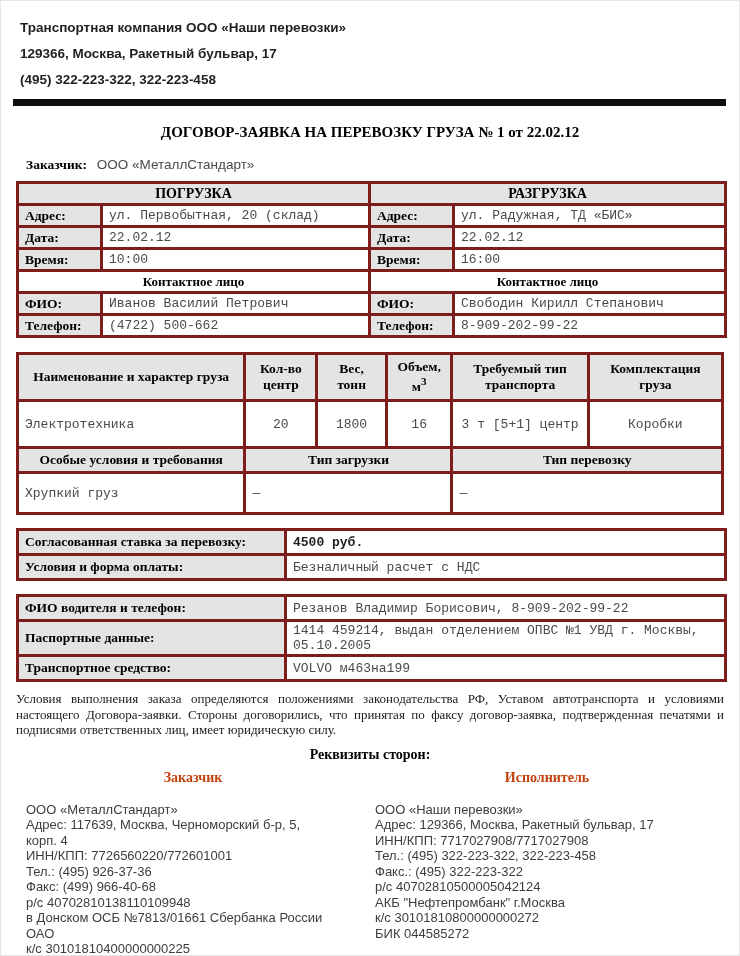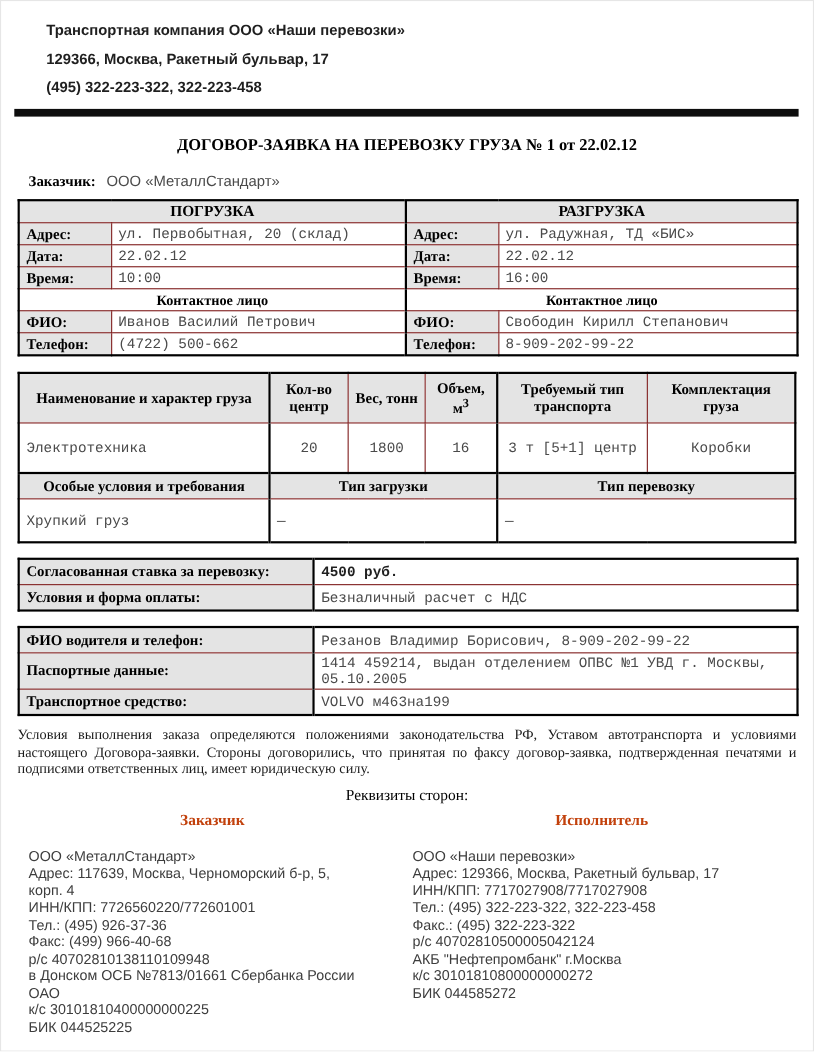--- a/index.html
+++ b/index.html
@@ -7,37 +7,37 @@
     position:relative;
     width:738px;height:954px;
     border:1px solid #e6e6e6;
     background:#fff;
     font-family:"Liberation Sans",sans-serif;
     color:#222;
     overflow:hidden;
   }
   .inner{padding:12px 15px 0 15px;}
   
-  .co-header{margin:8px 0 0 26px;}
+  .co-header{margin:8px 0 0 4px;}
   .co-header div{
     font-weight:bold;font-size:13.5px;color:#1f1f1f;
     margin-bottom:12px;line-height:14px;
   }
   .rule{height:7px;background:#0d0d0d;margin:10px 0 0 -3px;width:713px;}
   
   .doc-title{
     text-align:center;font-family:"Liberation Serif",serif;
     font-weight:bold;font-size:15px;color:#000;margin-top:18px;
   }
   .customer-line{margin:16px 0 0 10px;font-size:13.5px;}
   .customer-line .lbl{font-family:"Liberation Serif",serif;font-weight:bold;color:#000;}
   .customer-line .val{color:#4a4a4a;margin-left:6px;}
   
   table{border-collapse:collapse;table-layout:fixed;width:708px;}
-  td,th{border:1px solid #7f1d1d;padding:1px 6px;font-size:13px;overflow:hidden;}
+  td,th{border:3px solid #7f1d1d;padding:1px 6px;font-size:13px;overflow:hidden;}
   th{font-family:"Liberation Serif",serif;font-weight:bold;color:#000;}
   .lblcell{
     font-family:"Liberation Serif",serif;font-weight:bold;color:#000;
     background:#e4e4e4;font-size:13.5px;
   }
   .valcell{color:#4a4a4a;font-family:Liberation Mono, monospace;}
   .hdrcell{background:#e4e4e4;text-align:center;font-size:14px;}
   .subhdr{text-align:center;background:#fff;font-size:13px;}
   .outer2{border:2px solid #000;}
   
@@ -60,21 +60,21 @@
   .t-driver td{height:20px;}
   .div2{border-left:2px solid #000;}
   .boldval{font-weight:bold;color:#1f1f1f;}
   
   .terms{
     margin-top:9px;font-family:"Liberation Serif",serif;font-size:13px;
     color:#1a1a1a;text-align:justify;line-height:15.5px;
   }
   
   .req-title{
-    text-align:center;font-family:"Liberation Serif",serif;font-weight:normal;
+    text-align:center;font-family:"Liberation Serif",serif;font-weight:bold;
     font-size:14px;color:#000;margin-top:9px;
   }
   .req-heads{display:flex;margin-top:7px;}
   .req-heads div{
     width:50%;text-align:center;font-family:"Liberation Serif",serif;
     font-weight:bold;font-size:14px;color:#c2410c;
   }
   .req-cols{display:flex;margin-top:16px;}
   .req-col{width:50%;display:flex;flex-direction:column;font-size:13px;color:#3d3d3d;}
   .req-col .lines{min-height:158px;line-height:15.5px;}

